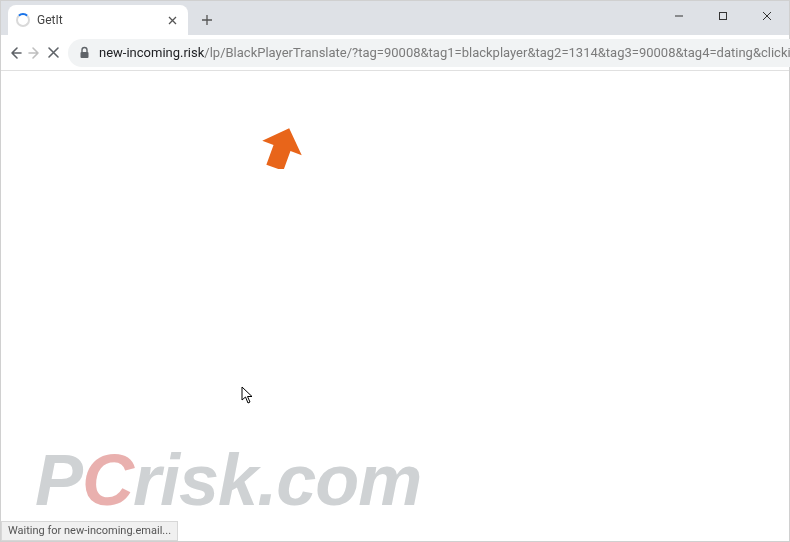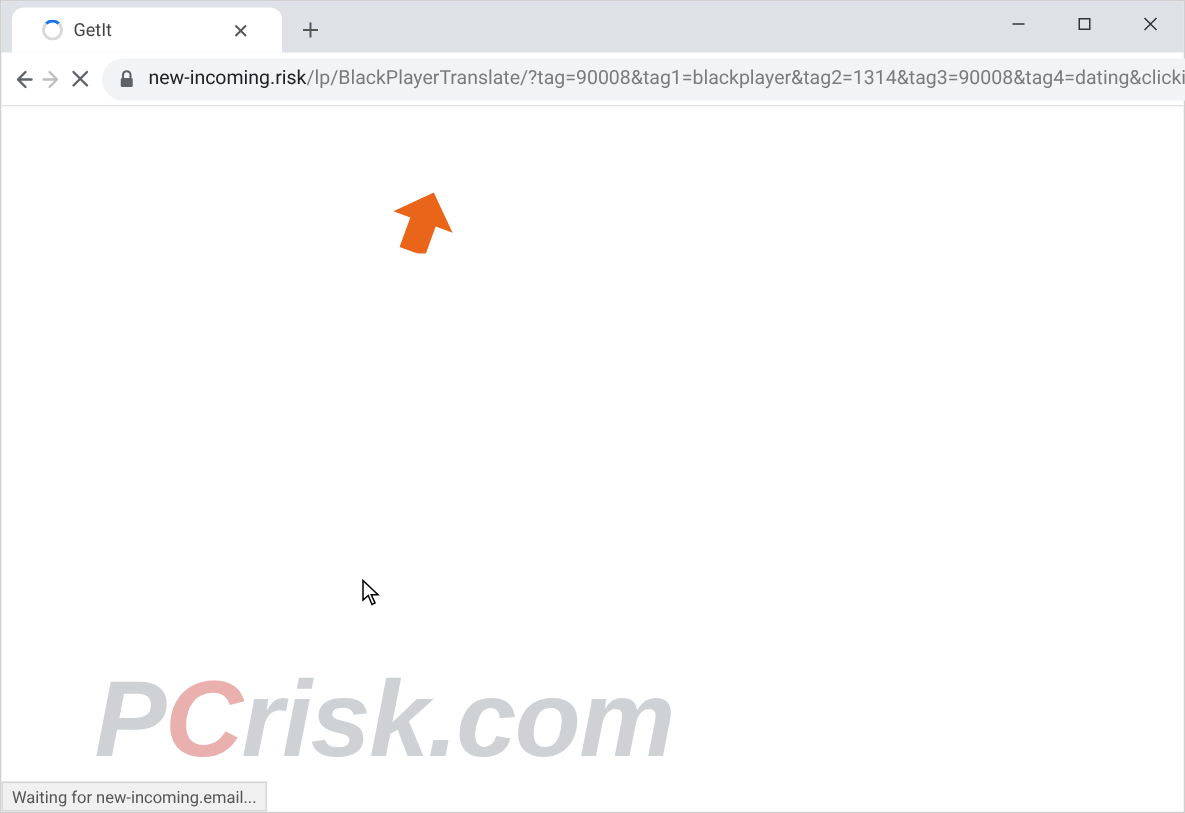--- a/index.html
+++ b/index.html
@@ -27,21 +27,21 @@
       position: relative;
     }
     .tab {
       height: 30px;
       width: 180px;
       background: #fff;
       border-radius: 8px 8px 0 0;
       margin-left: 7px;
       display: flex;
       align-items: center;
-      padding: 0 20px;
+      padding: 0 8px;
       gap: 7px;
       font-size: 12px;
       color: #444;
       position: relative;
     }
     .spinner {
       width: 14px;
       height: 14px;
       border: 2px solid #d9d9d9;
       border-top-color: #1a73e8;
@@ -153,21 +153,21 @@
     .cursor-default {
       position: absolute;
       left: 240px;
       top: 315px;
       color: #000;
       font-size: 14px;
     }
     
     .watermark {
       position: absolute;
-      left: 62px;
+      left: 34px;
       bottom: 20px;
       font-size: 72px;
       font-weight: 700;
       font-style: italic;
       color: #cfd2d4;
       letter-spacing: -1px;
       font-family: Arial, sans-serif;
       user-select: none;
     }
     .watermark .red { color: #e9b0ae; }
@@ -176,21 +176,20 @@
       position: absolute;
       left: 0;
       bottom: 0;
       height: 20px;
       background: #f0f0f0;
       border: 1px solid #d7d7d7;
       font-size: 11px;
       color: #555;
       padding: 2px 6px;
       display: flex;
-      align-items: center;
     }
   </style>
 </head>
 <body>
 
 <div class="window">
 
   <div class="titlebar">
     <div class="tab">
       <div class="spinner"></div>

